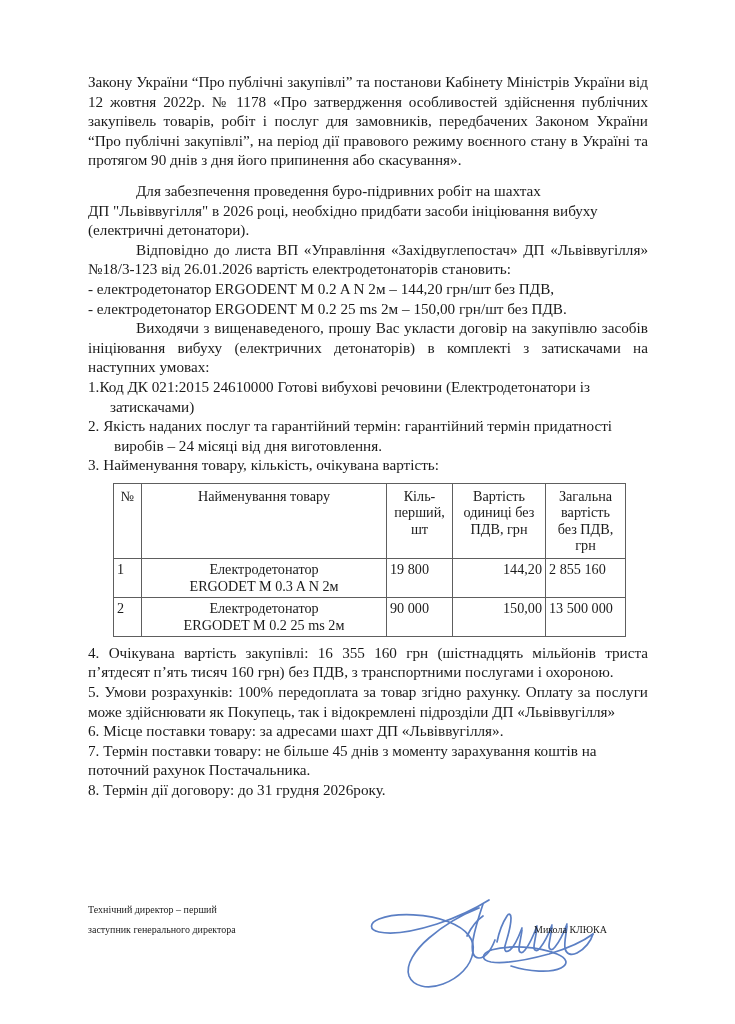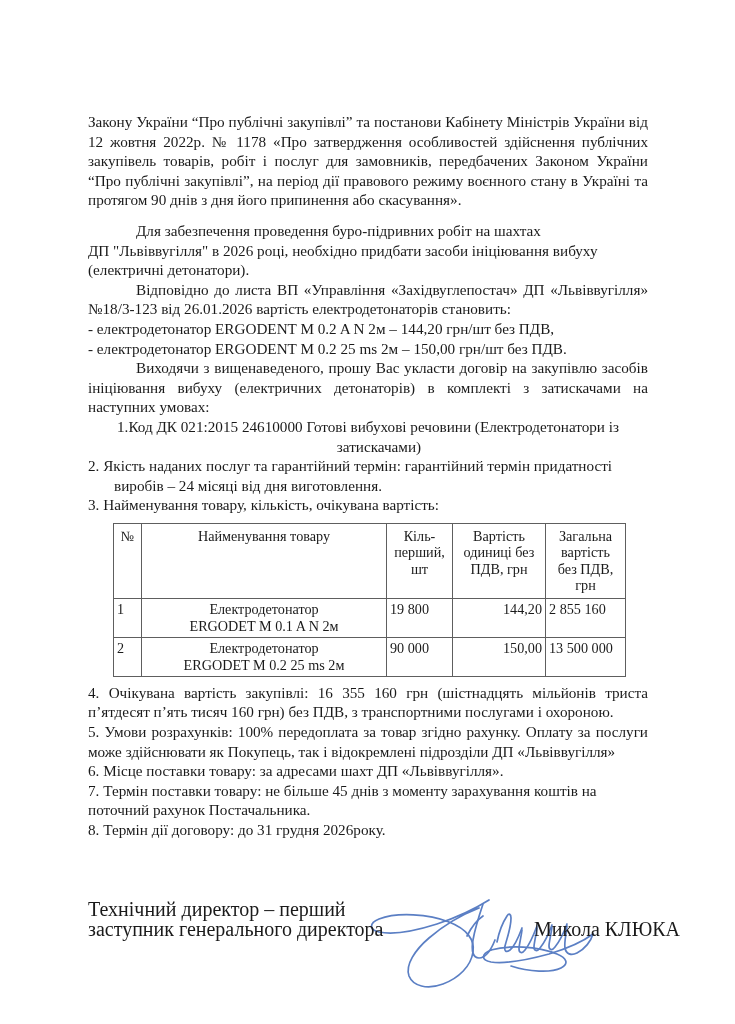--- a/index.html
+++ b/index.html
@@ -23,21 +23,20 @@
     width: 735px;
     height: 1024px;
     background: #ffffff;
   }
 
   .content {
     position: absolute;
     left: 88px;
     top: 72px;
     width: 560px;
-    margin-top: 40px;
   }
 
   p {
     margin: 0;
     font-size: 15.2px;
     line-height: 19.6px;
     text-align: justify;
     text-justify: inter-word;
   }
 
@@ -50,21 +49,20 @@
 
   .indent {
     text-indent: 48px;
   }
 
   .spacer-sm { height: 11px; }
 
   .hang {
     padding-left: 22px;
     text-indent: -22px;
-    text-align: center;
   }
   .hang2 {
     padding-left: 26px;
     text-indent: -26px;
   }
 
   
   .tbl-wrap {
     margin-top: 8px;
     margin-bottom: 6px;
@@ -106,21 +104,21 @@
   td.total-label {
     text-align: center;
   }
 
   
   .sig-block {
     position: absolute;
     left: 88px;
     top: 900px;
     width: 560px;
-    font-size: 20px;
+    font-size: 10px;
     line-height: 19.6px;
   }
   .sig-lines {
     position: relative;
     z-index: 2;
   }
   .sig-name {
     position: absolute;
     left: 400px;
     top: 20px;
@@ -190,21 +188,21 @@
               <div>без ПДВ,</div>
               <div>грн</div>
             </td>
           </tr>
         </thead>
         <tbody>
           <tr>
             <td class="num-cell">1</td>
             <td class="name-cell rowline2">
               <div>Електродетонатор</div>
-              <div>ERGODET M 0.1 A N 2м</div>
+              <div>ERGODET M 0.3 A N 2м</div>
             </td>
             <td class="qty-cell">19 800</td>
             <td class="price-cell">144,20</td>
             <td class="total-cell">2 855 160</td>
           </tr>
           <tr>
             <td class="num-cell">2</td>
             <td class="name-cell rowline2">
               <div>Електродетонатор</div>
               <div>ERGODET M 0.2  25 ms 2м</div>

